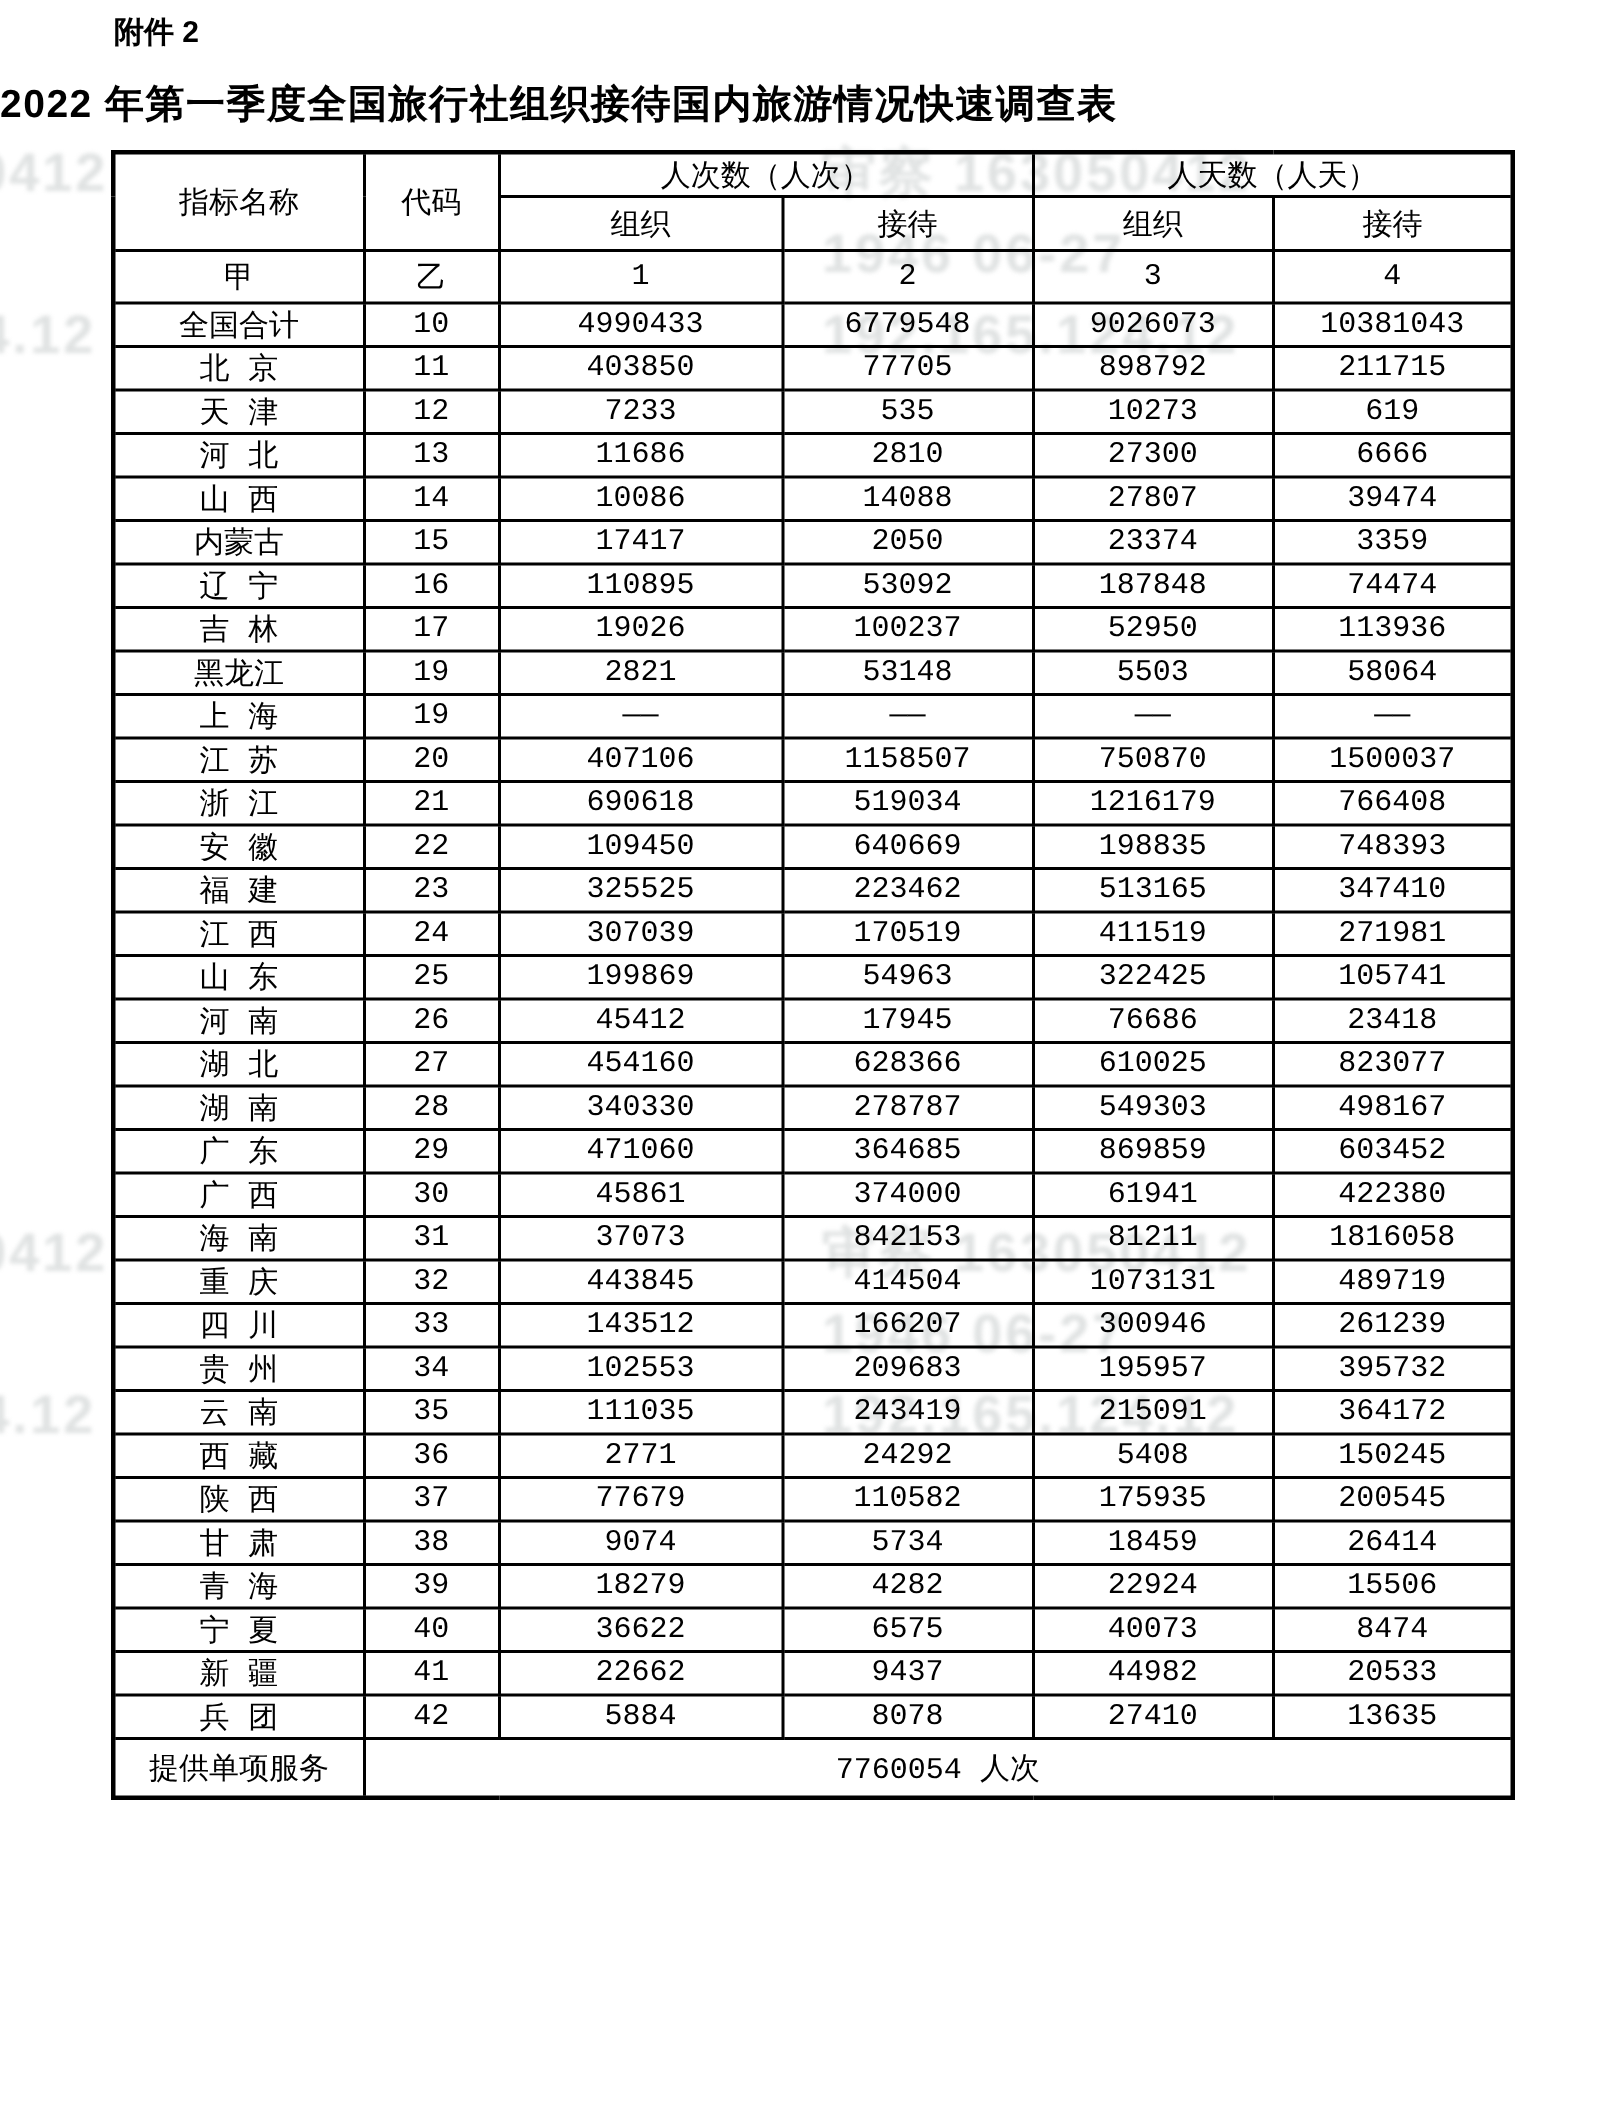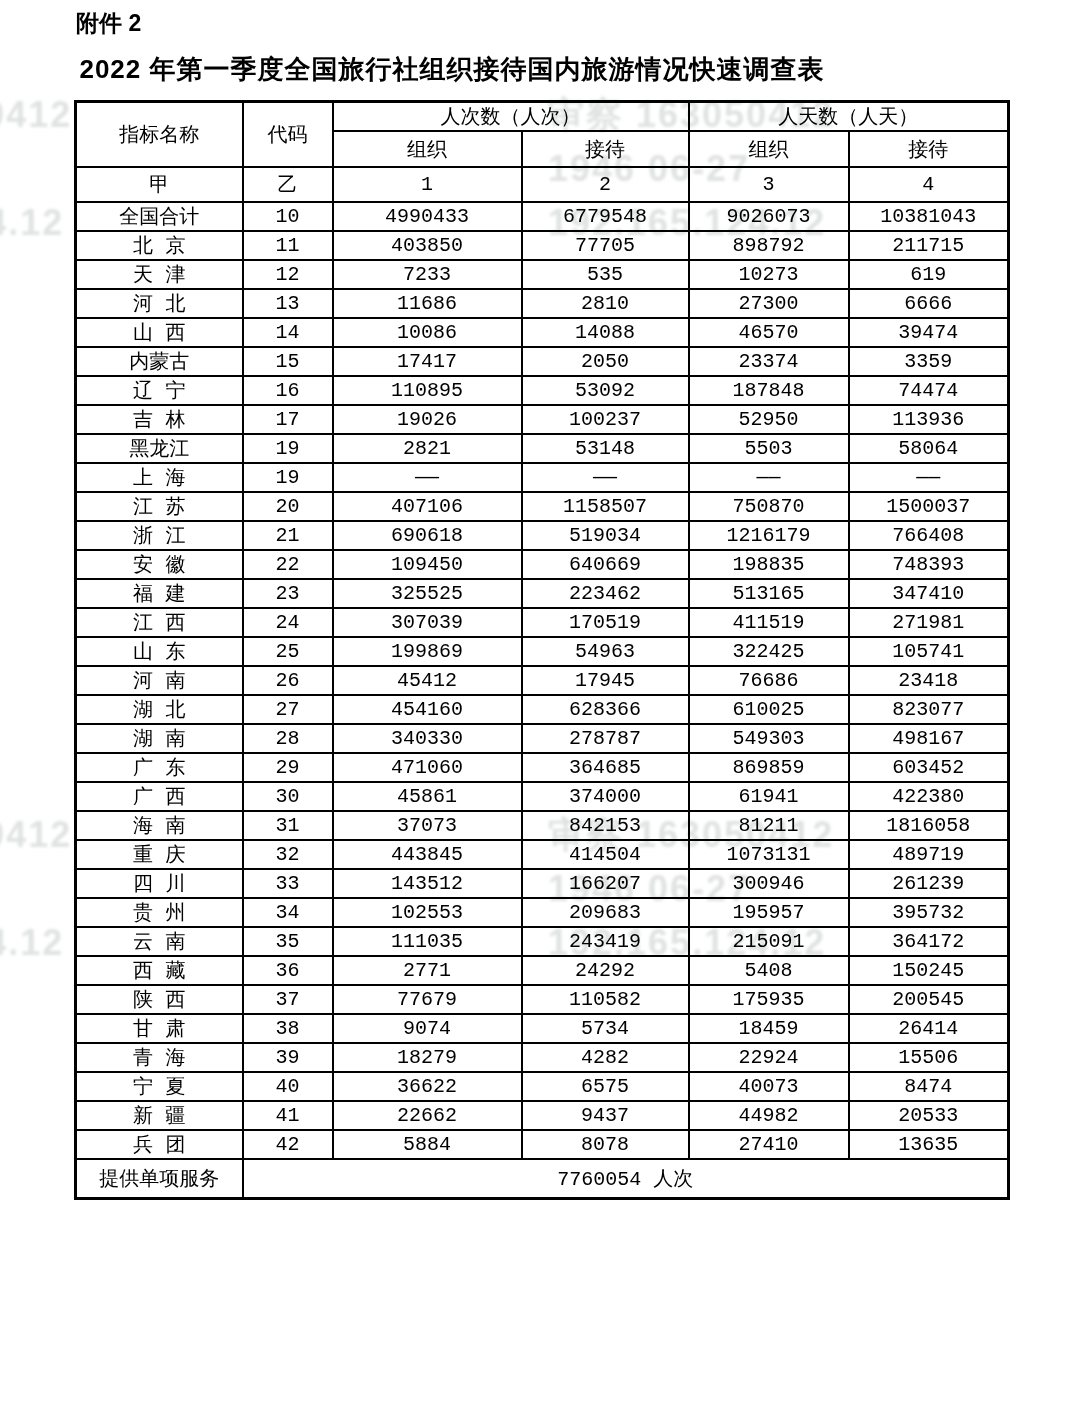--- a/index.html
+++ b/index.html
@@ -18,26 +18,26 @@
     font-weight:700;font-size:36px;line-height:54px;letter-spacing:2px;
     white-space:nowrap;user-select:none;
   }
   .wm-left-top{left:-214px;top:88px;}
   .wm-center-top{left:548px;top:88px;}
   .wm-left-mid{left:-214px;top:808px;}
   .wm-center-mid{left:548px;top:808px;}
 
   .attachment{
     position:absolute;left:76px;top:8px;z-index:2;
-    font-size:23px;font-weight:700;
+    font-size:20px;font-weight:700;
     font-family:"Liberation Sans","DejaVu Sans",sans-serif;
   }
   .title{
     position:absolute;left:0;top:52px;width:904px;z-index:2;
-    text-align:center;font-size:26px;font-weight:700;letter-spacing:1px;
+    text-align:left;font-size:26px;font-weight:700;letter-spacing:1px;
     font-family:"Liberation Sans","DejaVu Sans",sans-serif;
   }
 
   table.survey{
     position:absolute;left:74px;top:100px;z-index:2;
     width:933px;border-collapse:collapse;table-layout:fixed;
     background:transparent;
   }
   table.survey th, table.survey td{
     border:2px solid #000;
@@ -151,21 +151,21 @@
           <td>11686</td>
           <td>2810</td>
           <td>27300</td>
           <td>6666</td>
         </tr>
         <tr>
           <td class="sp2">山西</td>
           <td>14</td>
           <td>10086</td>
           <td>14088</td>
-          <td>46570</td>
+          <td>27807</td>
           <td>39474</td>
         </tr>
         <tr>
           <td>内蒙古</td>
           <td>15</td>
           <td>17417</td>
           <td>2050</td>
           <td>23374</td>
           <td>3359</td>
         </tr>

